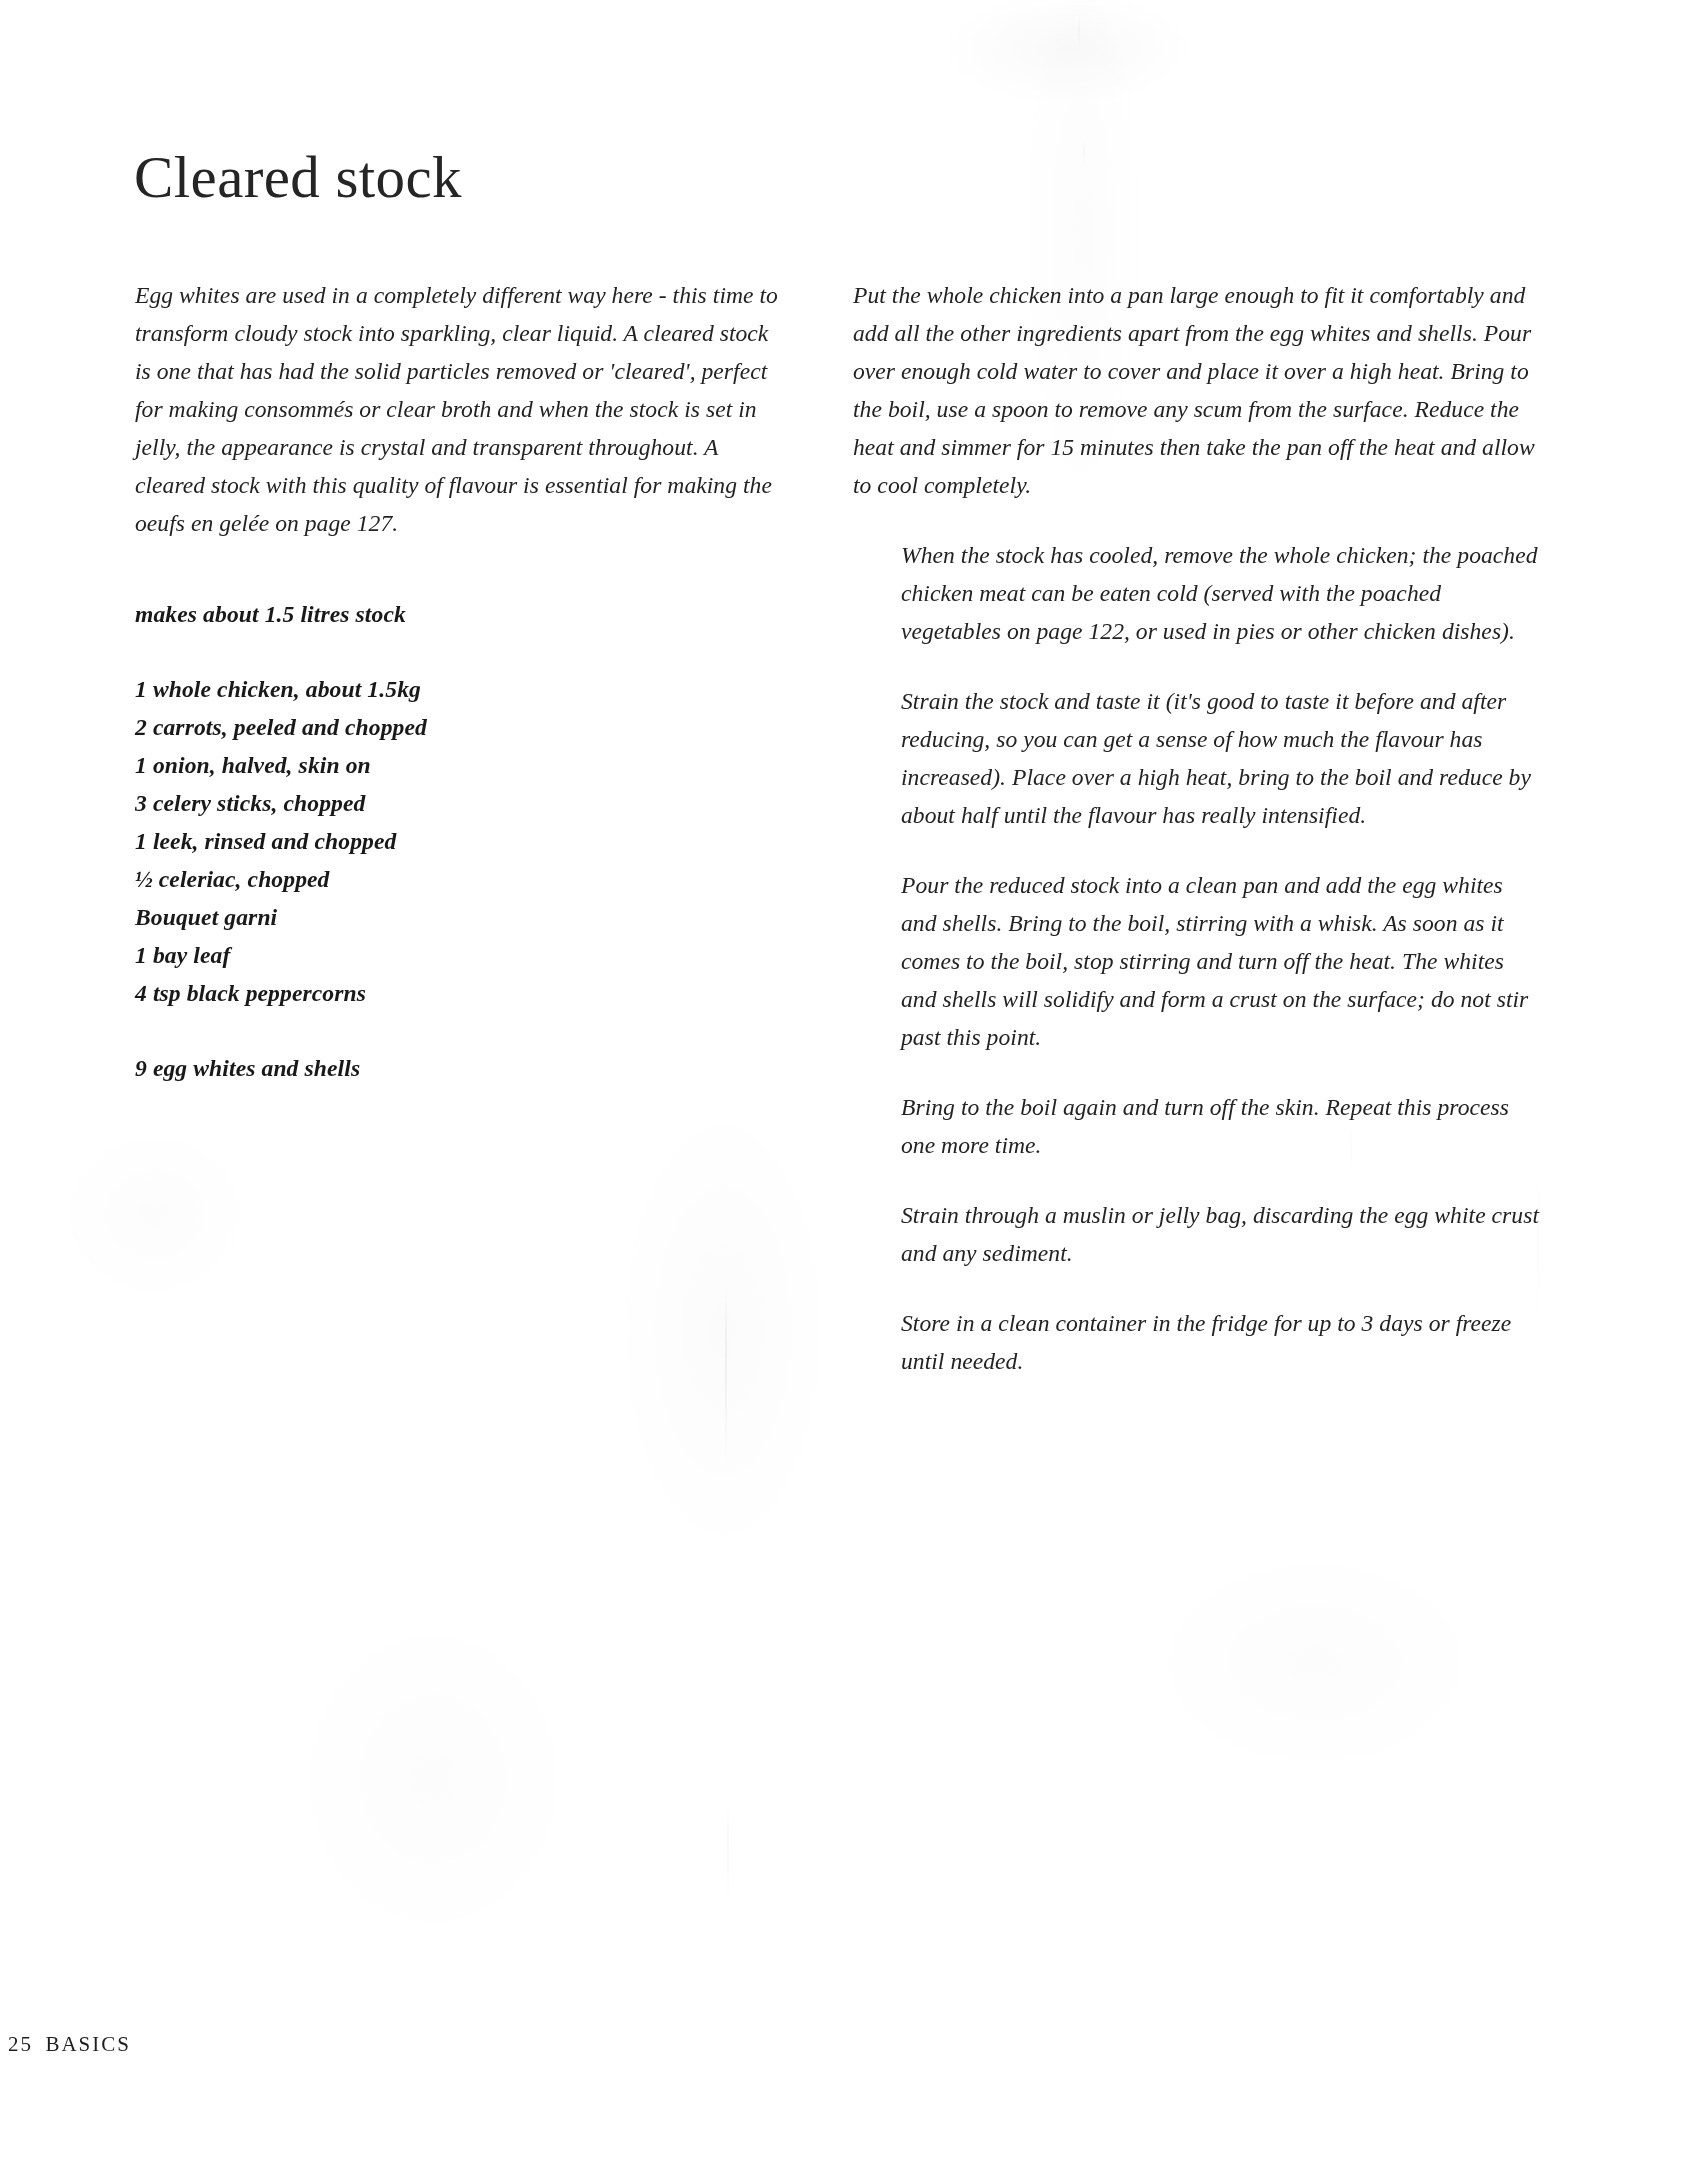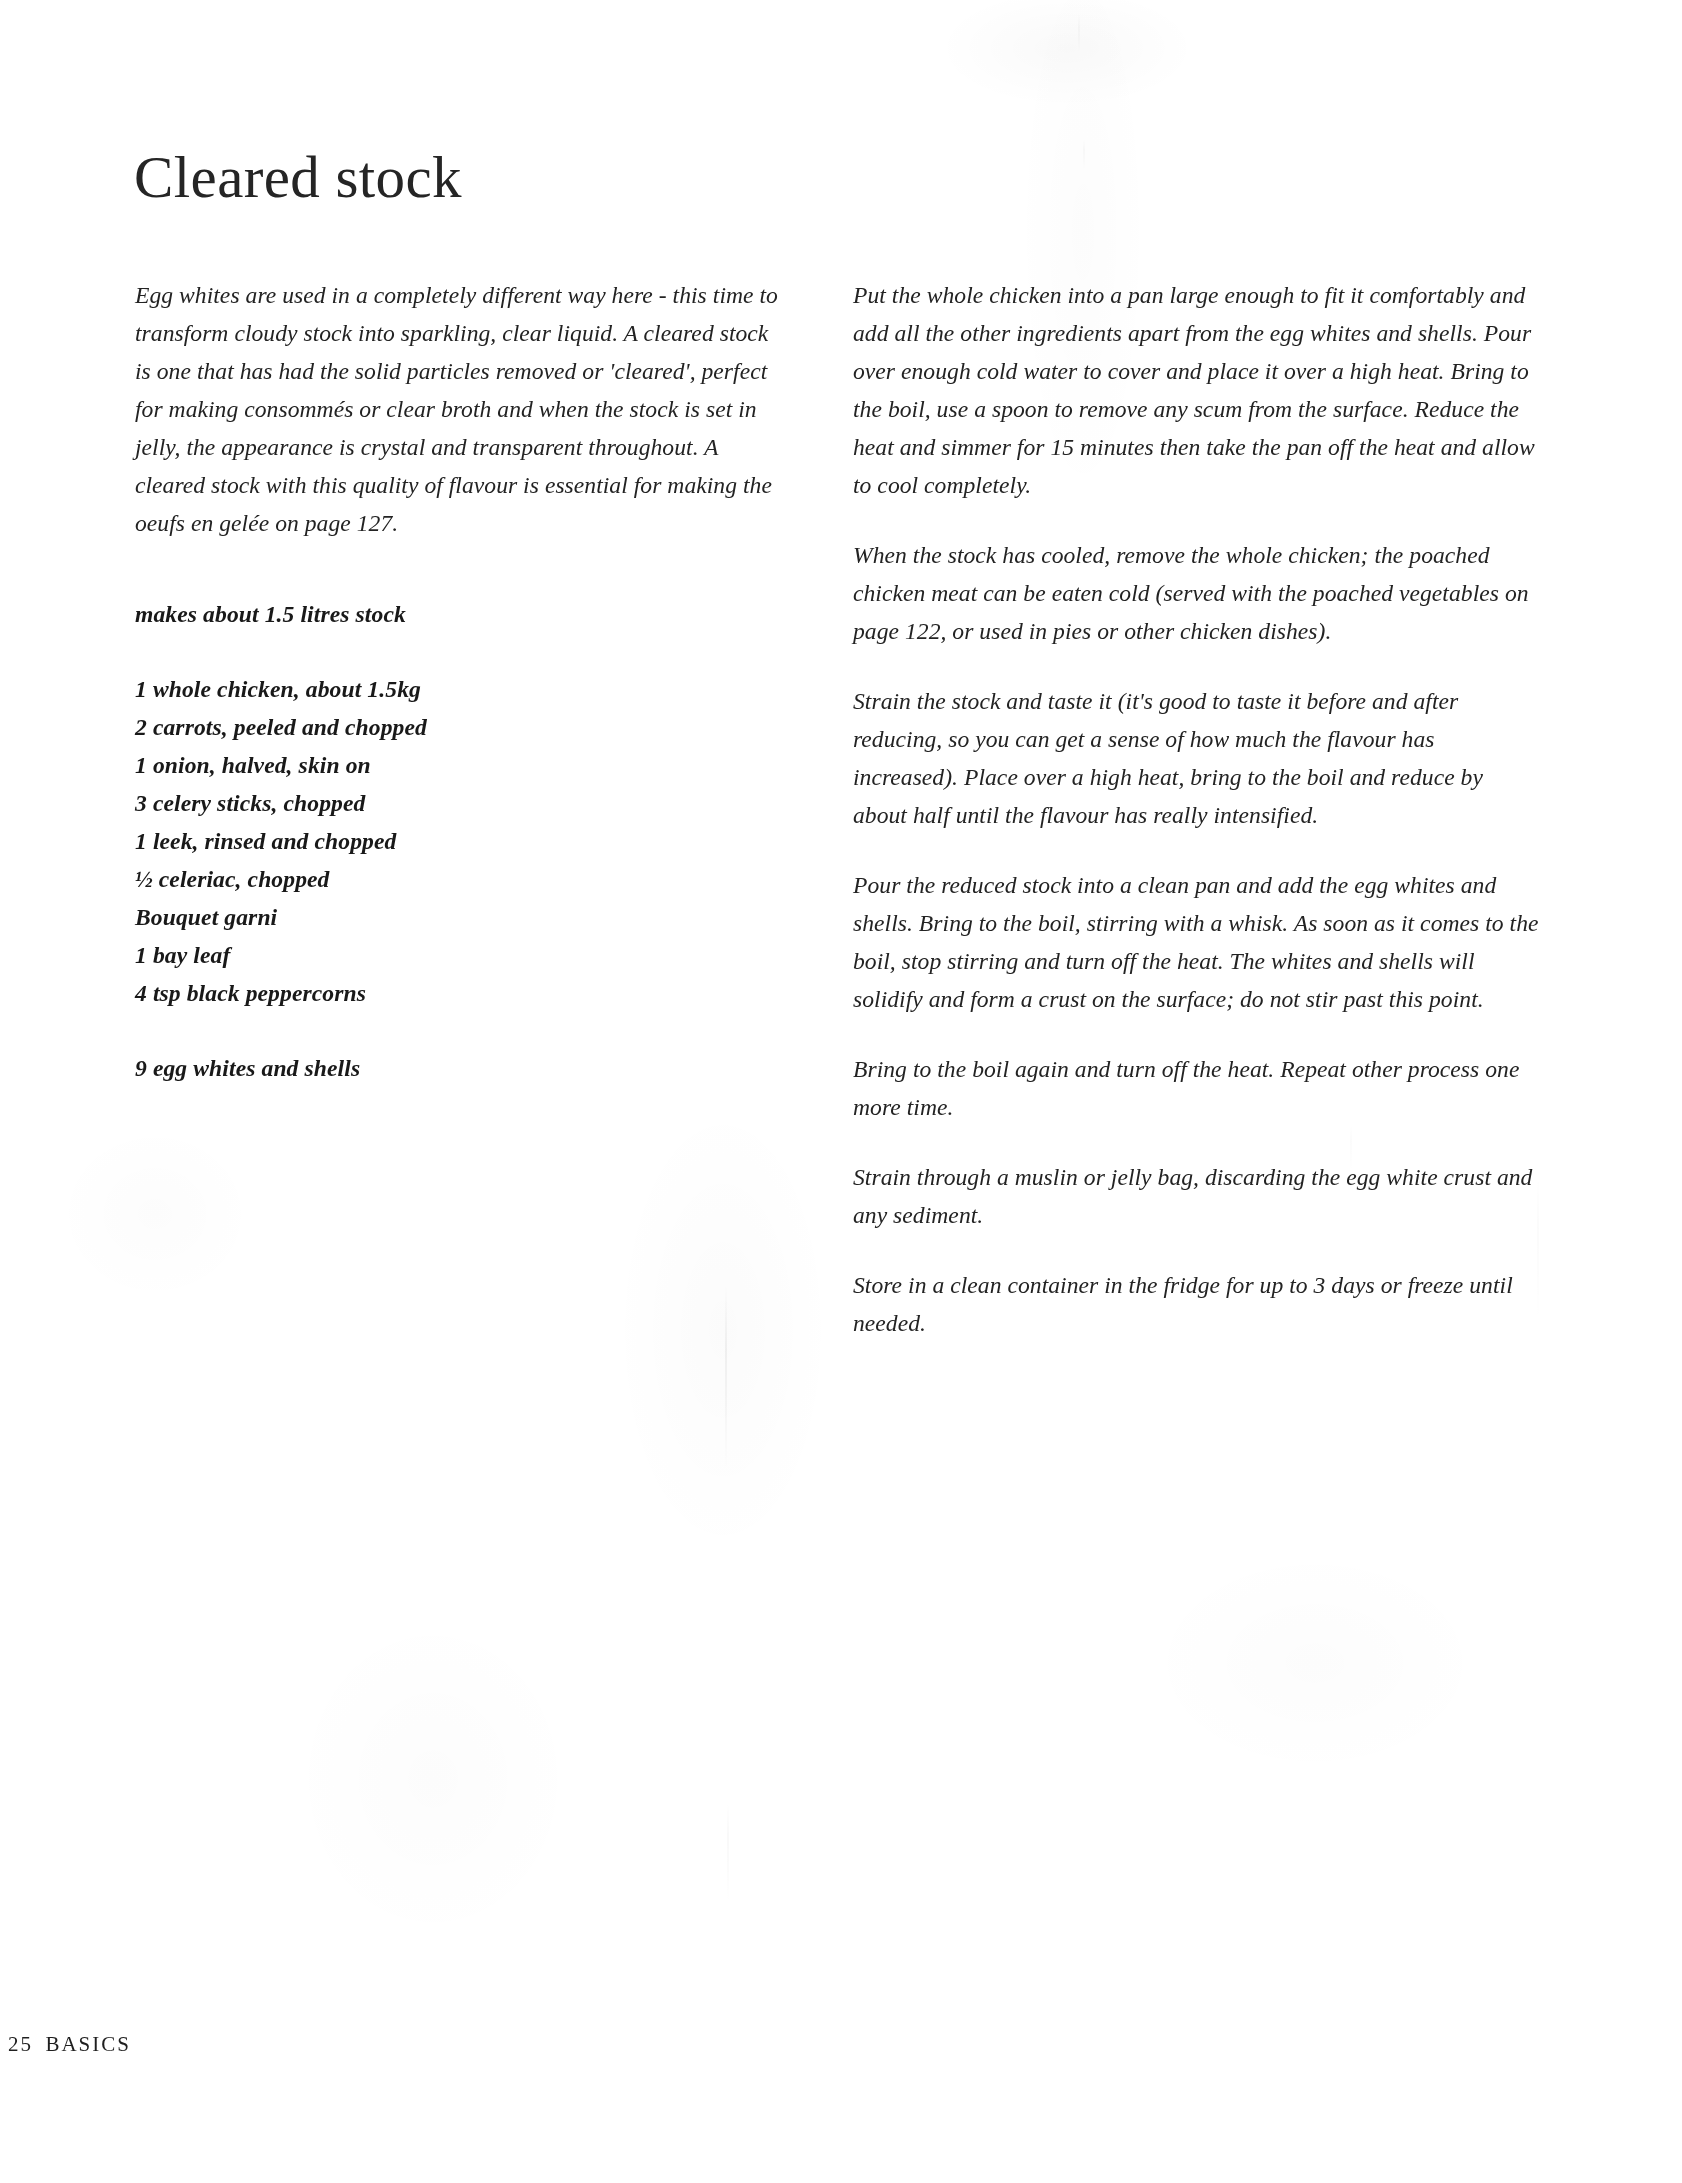--- a/index.html
+++ b/index.html
@@ -72,21 +72,21 @@
   .col-right { left: 853px; width: 688px; }
 
   .body-text {
     font-family: "Liberation Serif", "DejaVu Serif", serif;
     font-size: 23.6px;
     line-height: 38px;
     color: #232323;
     letter-spacing: 0.04px;
     margin: 0;
   }
-  .body-text + .body-text { margin-top: 32px; }
+  .body-text + .body-text { margin-top: 32px; margin-left: 48px; }
 
   .lead { margin: 0; }
 
   .yield-line {
     font-family: "Liberation Serif", "DejaVu Serif", serif;
     font-size: 23.6px;
     line-height: 38px;
     color: #191919;
     margin: 0;
     font-weight: 600;
@@ -162,21 +162,21 @@
       <li>9 egg whites and shells</li>
     </ul>
 
   </div>
 
   <div class="col col-right">
     <p class="body-text">Put the whole chicken into a pan large enough to fit it comfortably and add all the other ingredients apart from the egg whites and shells. Pour over enough cold water to cover and place it over a high heat. Bring to the boil, use a spoon to remove any scum from the surface. Reduce the heat and simmer for 15 minutes then take the pan off the heat and allow to cool completely.</p>
     <p class="body-text">When the stock has cooled, remove the whole chicken; the poached chicken meat can be eaten cold (served with the poached vegetables on page 122, or used in pies or other chicken dishes).</p>
     <p class="body-text">Strain the stock and taste it (it's good to taste it before and after reducing, so you can get a sense of how much the flavour has increased). Place over a high heat, bring to the boil and reduce by about half until the flavour has really intensified.</p>
     <p class="body-text">Pour the reduced stock into a clean pan and add the egg whites and shells. Bring to the boil, stirring with a whisk. As soon as it comes to the boil, stop stirring and turn off the heat. The whites and shells will solidify and form a crust on the surface; do not stir past this point.</p>
-    <p class="body-text">Bring to the boil again and turn off the heat. Repeat other process one more time.</p>
+    <p class="body-text">Bring to the boil again and turn off the skin. Repeat this process one more time.</p>
     <p class="body-text">Strain through a muslin or jelly bag, discarding the egg white crust and any sediment.</p>
     <p class="body-text">Store in a clean container in the fridge for up to 3 days or freeze until needed.</p>
   </div>
 
   <div class="footer">
     <span class="footer-text footer-num">25</span><span class="footer-text">BASICS</span>
   </div>
 
   <div class="scan-noise"></div>
   <div class="scan-streak streak-a"></div>

